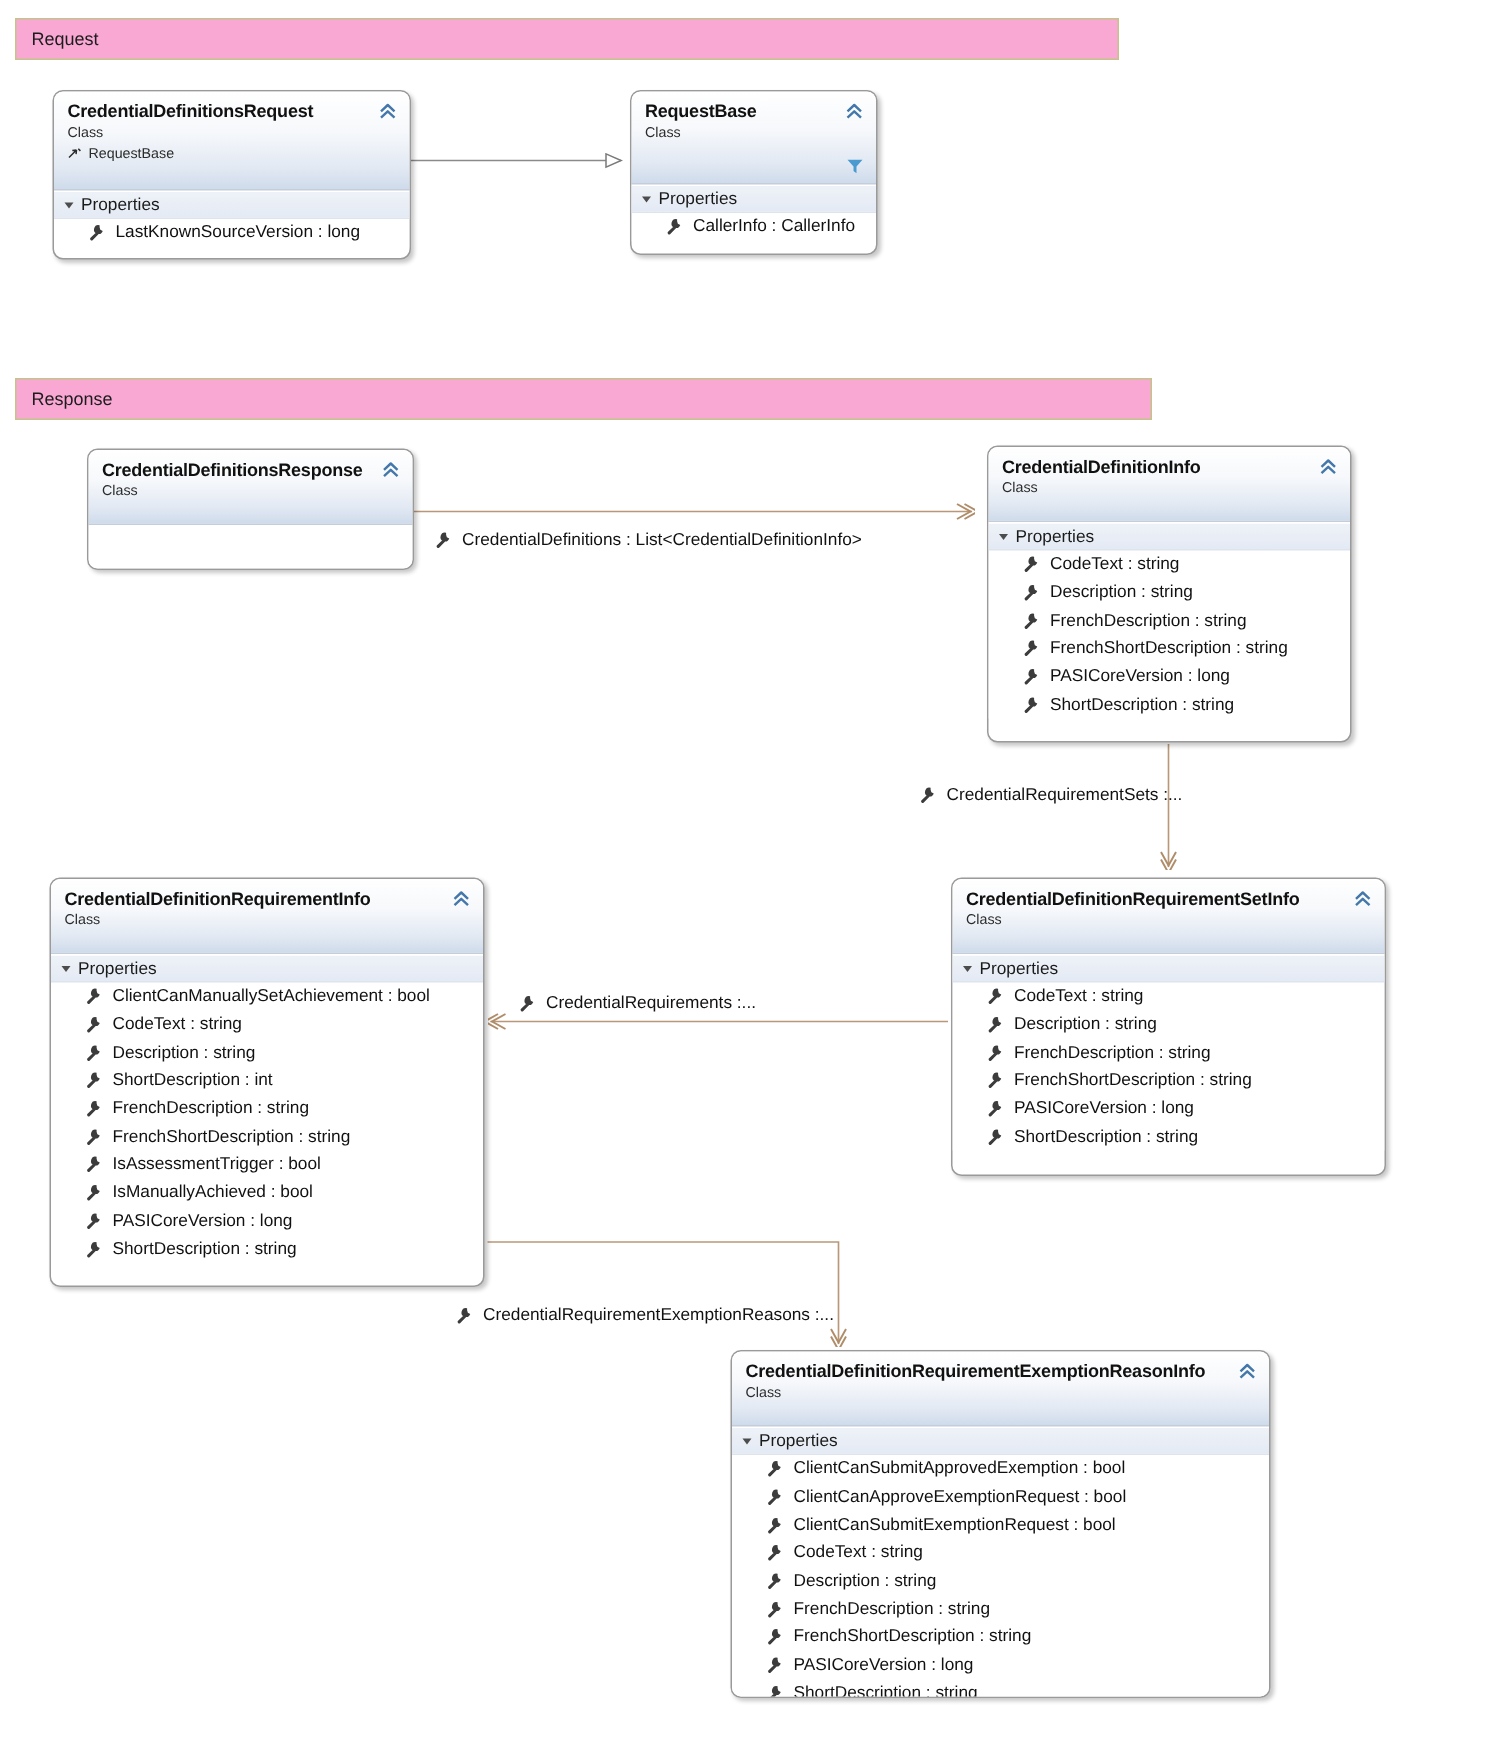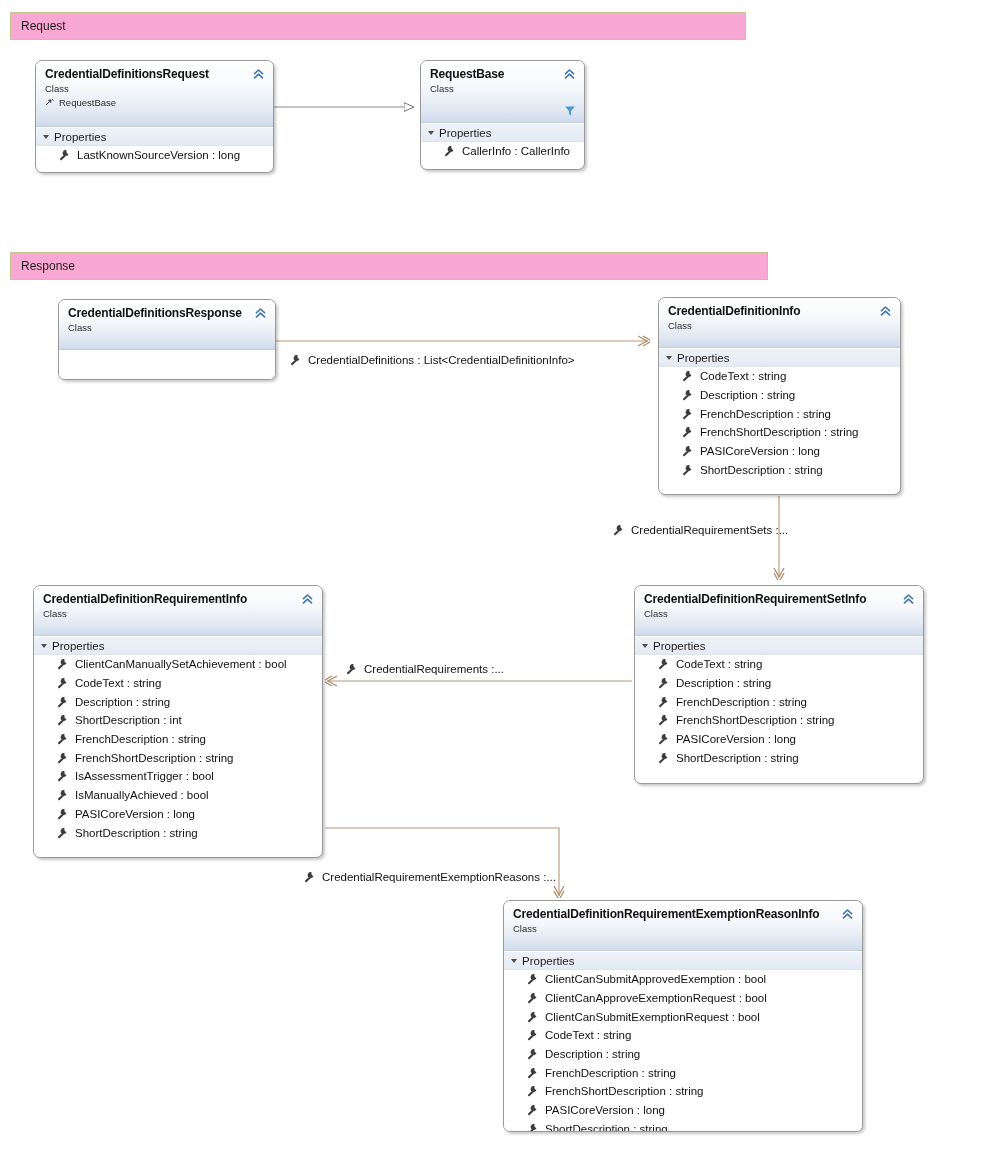--- a/index.html
+++ b/index.html
@@ -420,21 +420,21 @@
       </div>
       <div class="member">
         <svg class="wrench" viewBox="0 0 12 12">
             <path d="M8.4,1.1 a3,3 0 1 0 2.1,3.9 l-1.6,-0.8 -0.5,-1.7 z M7.3,4.8 L2.2,9.6 a1.1,1.1 0 0 0 1.5,1.5 L8.6,6.2 z" fill="#3c3c3c"></path>
           </svg>
         <span>ShortDescription : string</span>
       </div>
     </div>
   </div>
 
-  <div class="cls" style="left:503px; top:900px; width:360px; height:232px;">
+  <div class="cls" style="left:487px; top:900px; width:360px; height:232px;">
     <div class="cls-head" style="height:50px;">
       <div class="cls-name">CredentialDefinitionRequirementExemptionReasonInfo</div>
       <div class="cls-stereo">Class</div>
       <svg class="chev" viewBox="0 0 13 13">
         <path d="M2,6.2 L6.5,2 L11,6.2 M2,10.4 L6.5,6.2 L11,10.4" fill="none" stroke="#4477aa" stroke-width="1.6" stroke-linejoin="round"></path>
       </svg>
     </div>
     <div class="cls-body">
       <div class="sec-head">
         <span class="tri"></span>

